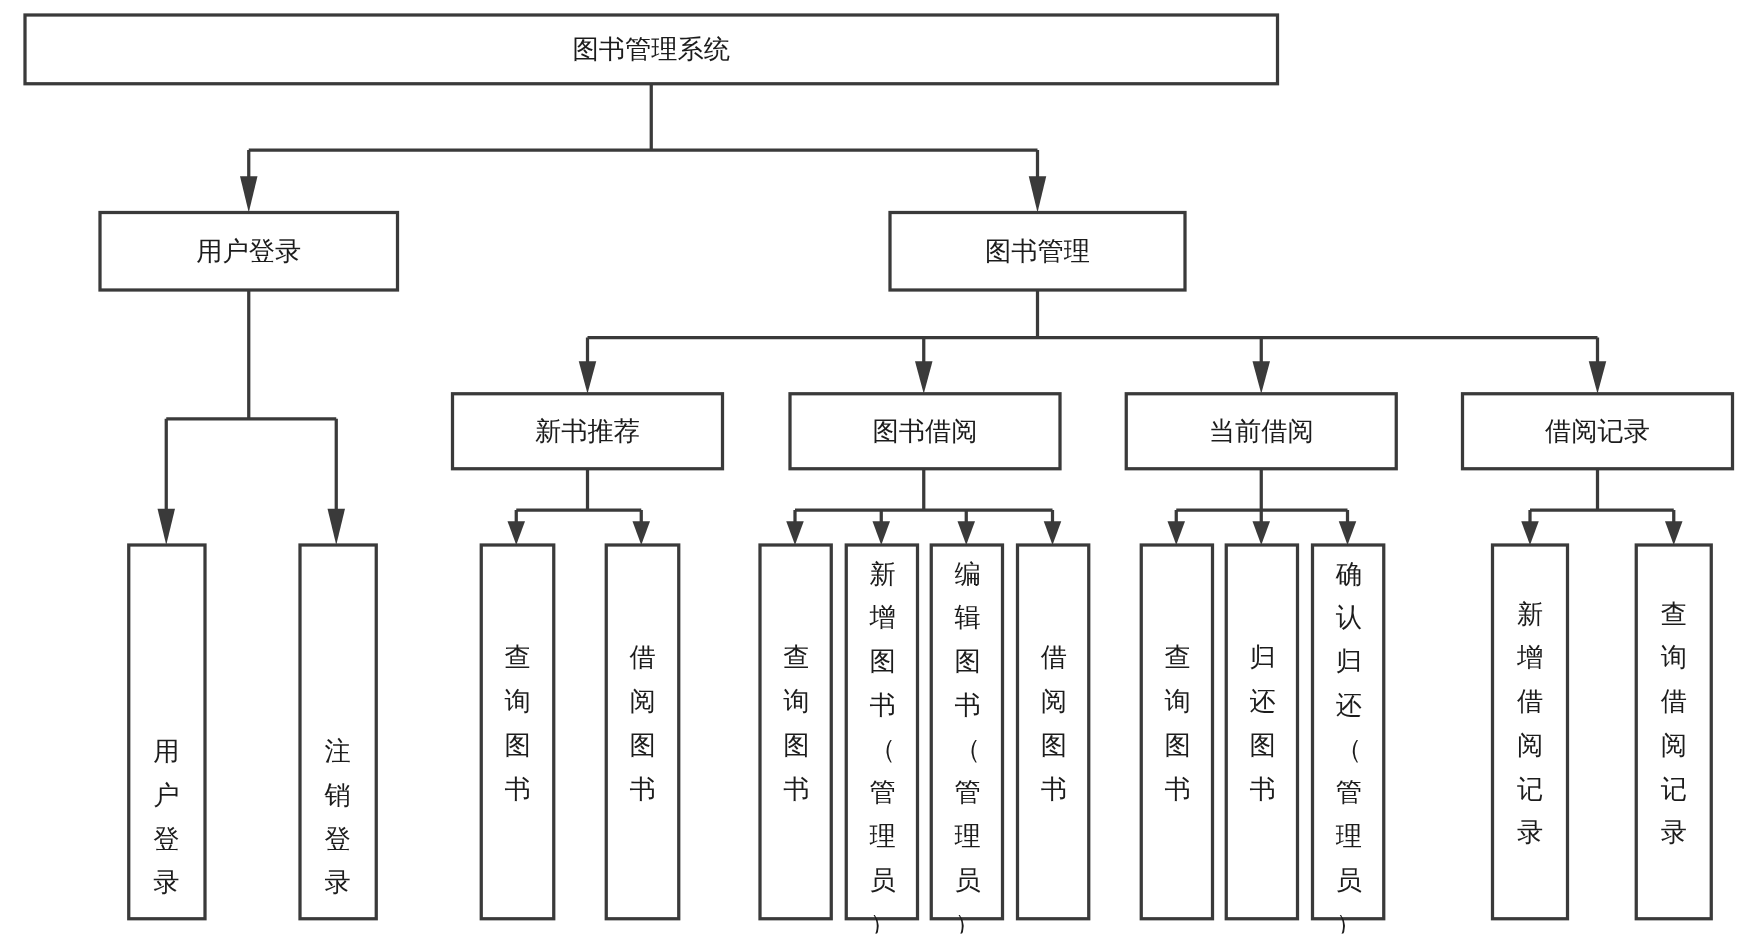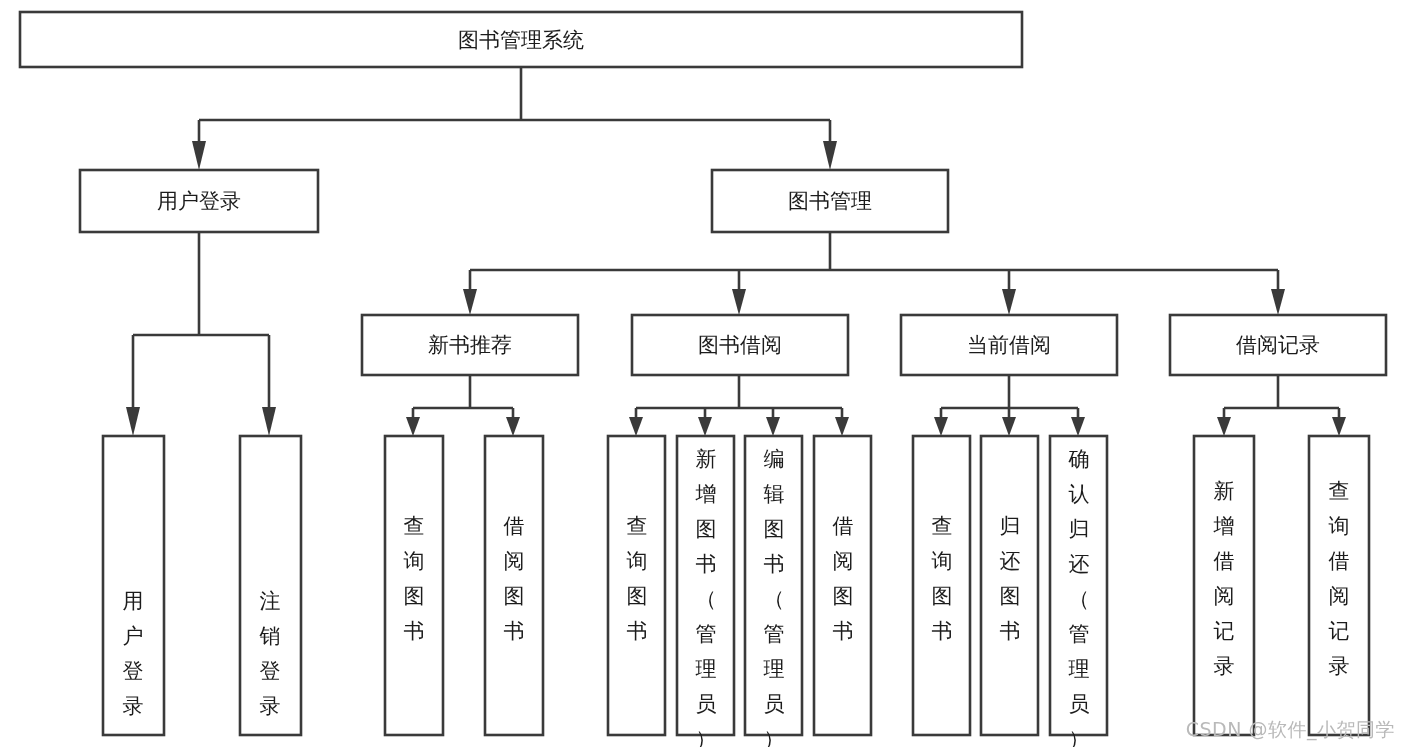--- a/index.html
+++ b/index.html
@@ -223,14 +223,13 @@
       <rect class="node-box" x="1194" y="436" width="60" height="299"></rect>
       <text class="node-label-v" x="1224" y="0"><tspan x="1224" y="498">新</tspan><tspan x="1224" y="533">增</tspan><tspan x="1224" y="568">借</tspan><tspan x="1224" y="603">阅</tspan><tspan x="1224" y="638">记</tspan><tspan x="1224" y="673">录</tspan></text>
     </g>
     <g>
       <rect class="node-box" x="1309" y="436" width="60" height="299"></rect>
       <text class="node-label-v" x="1339" y="0"><tspan x="1339" y="498">查</tspan><tspan x="1339" y="533">询</tspan><tspan x="1339" y="568">借</tspan><tspan x="1339" y="603">阅</tspan><tspan x="1339" y="638">记</tspan><tspan x="1339" y="673">录</tspan></text>
     </g>
 
   </svg>
 
-  <div class="watermark-text">CSDN @软件_小贺同学</div>
 </div>
 
 </body></html>

